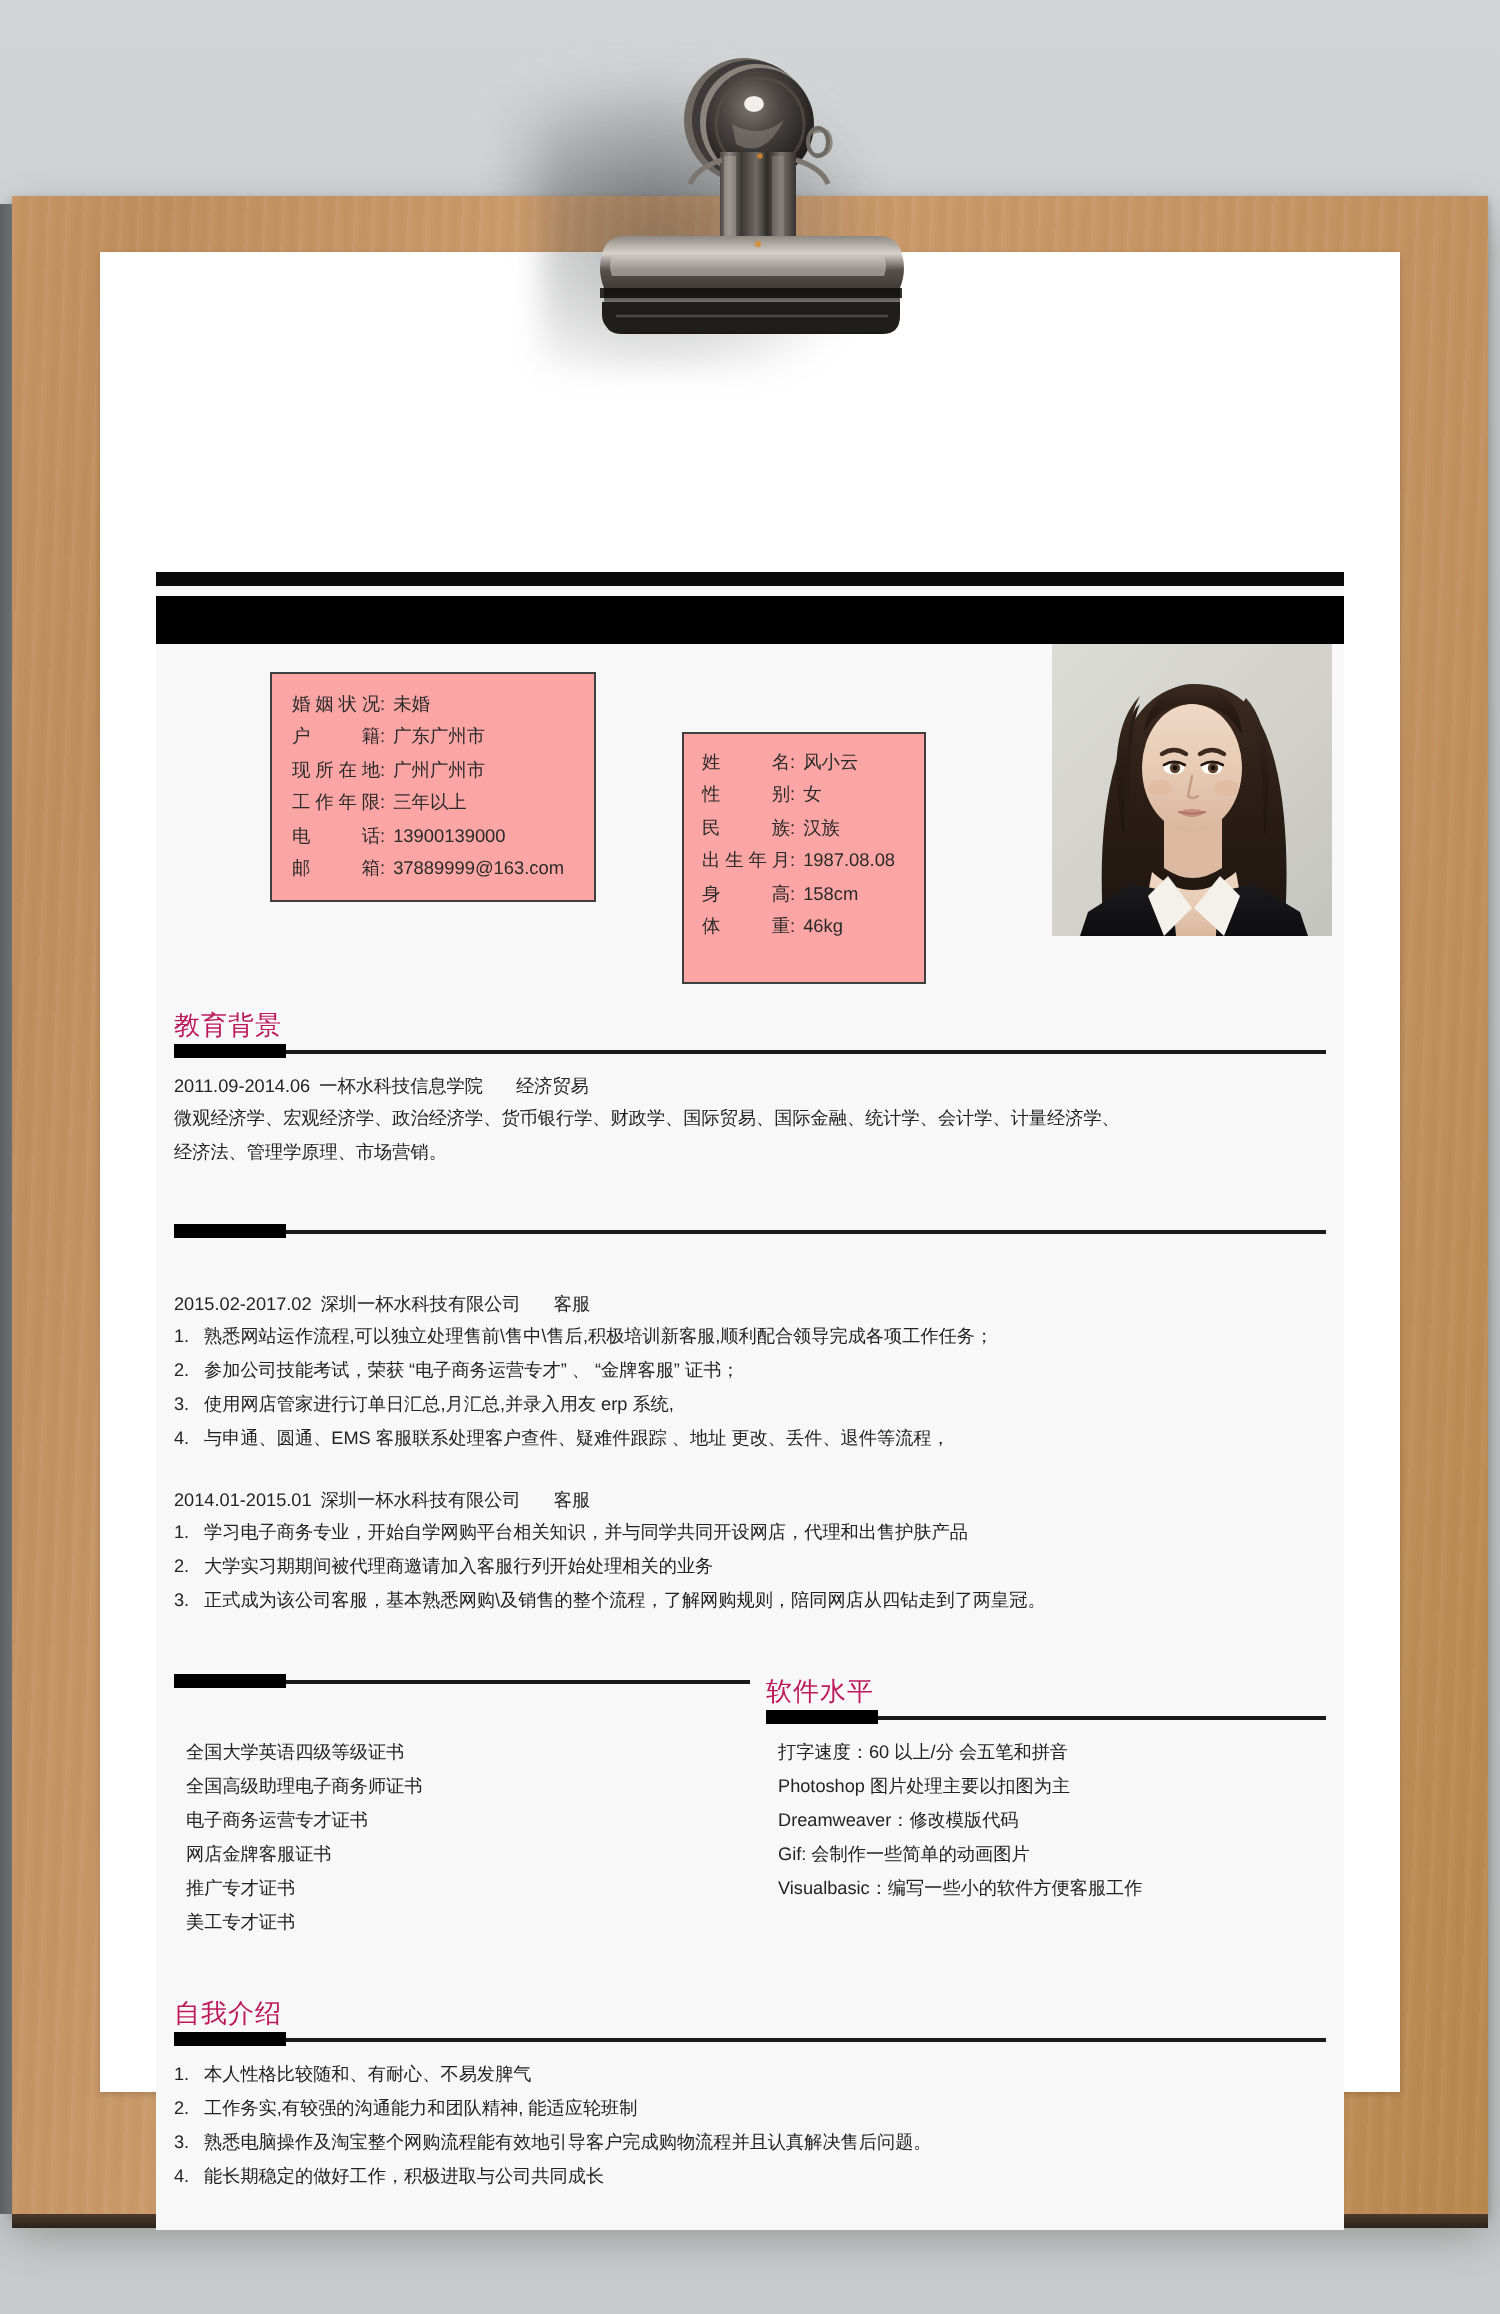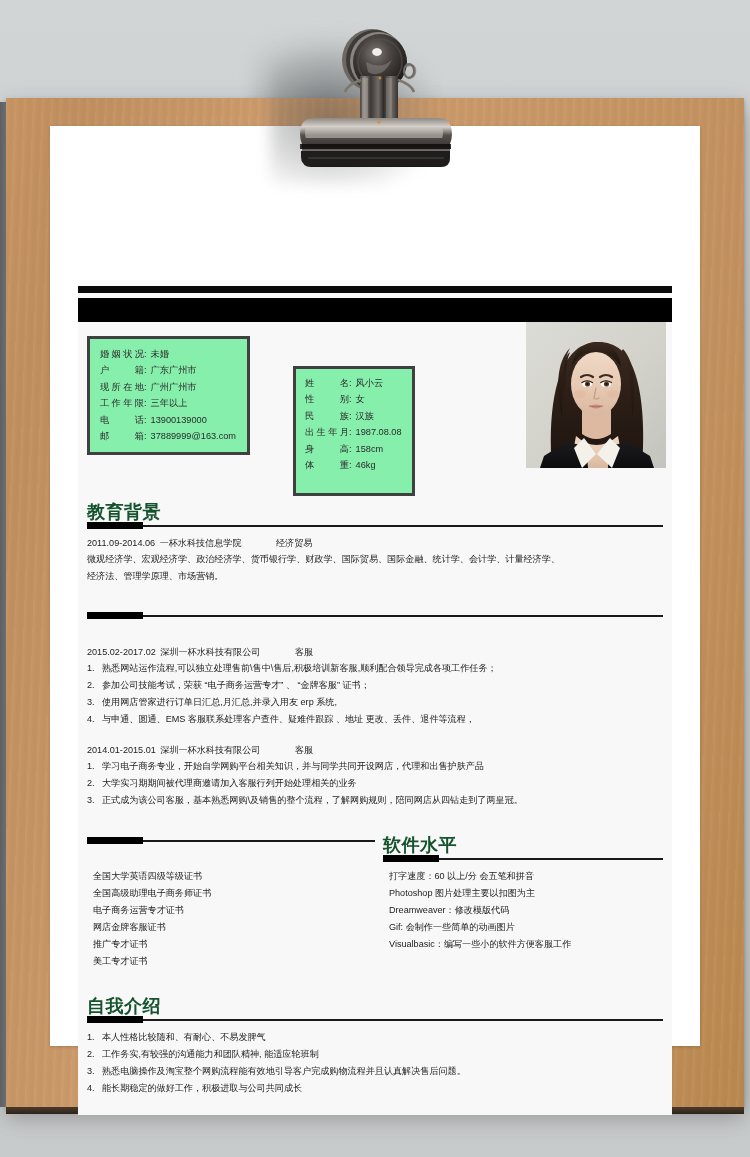--- a/index.html
+++ b/index.html
@@ -122,23 +122,24 @@
 
   
   .info-row {
     display: flex;
     align-items: flex-start;
     padding: 16px 0 0 0;
     position: relative;
     height: 152px;
   }
   .box {
-    border: 3px solid #404040;
-    background: #86efac;
+    border: 1px solid #404040;
+    background: #fca5a5;
     box-sizing: border-box;
+    margin-left: 48px;
   }
   .box-left {
     position: absolute;
     left: 9px;
     top: 14px;
     width: 163px;
     padding: 7px 10px 8px 10px;
   }
   .box-right {
     position: absolute;
@@ -176,23 +177,23 @@
   }
 
   
   .section { padding: 0 9px; }
   .sec-head {
     position: relative;
     margin: 14px 0 0 0;
     height: 24px;
   }
   .sec-title {
-    font-size: 18px;
-    font-weight: bold;
-    color: #14532d;
+    font-size: 13px;
+    font-weight: normal;
+    color: #be185d;
     letter-spacing: 0.5px;
     line-height: 17px;
   }
   .sec-rule {
     position: relative;
     height: 7px;
     margin-top: 1px;
   }
   .sec-rule .thick {
     position: absolute;
@@ -211,21 +212,21 @@
 
   .entry { margin-top: 8px; }
   .entry-head {
     font-size: 9.1px;
     color: #222;
     line-height: 16px;
     white-space: nowrap;
   }
   .entry-head .date { display: inline-block; }
   .entry-head .org { display: inline-block; margin-left: 2px; }
-  .entry-head .role { display: inline-block; margin-left: 32px; }
+  .entry-head .role { display: inline-block; margin-left: 14px; }
 
   .body-line {
     font-size: 9.1px;
     color: #222;
     line-height: 16.5px;
   }
   .bullets { margin: 0; padding: 0; list-style: none; }
   .bullets li {
     font-size: 9.1px;
     color: #222;

